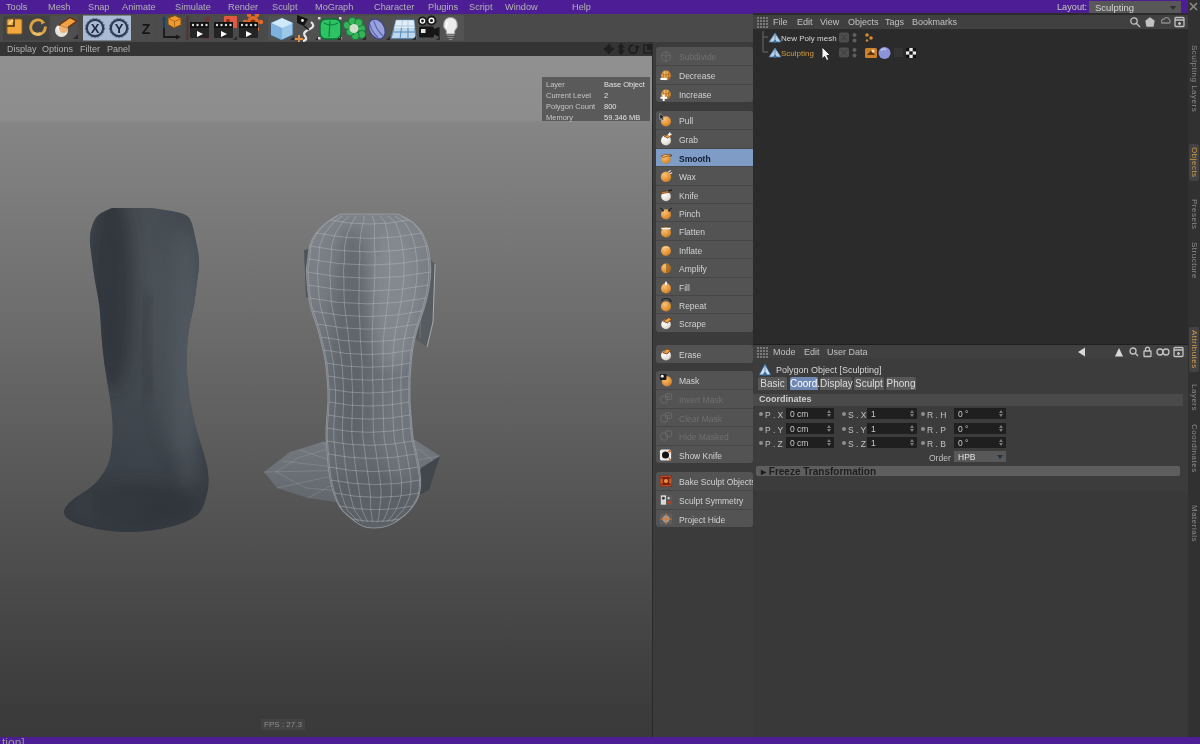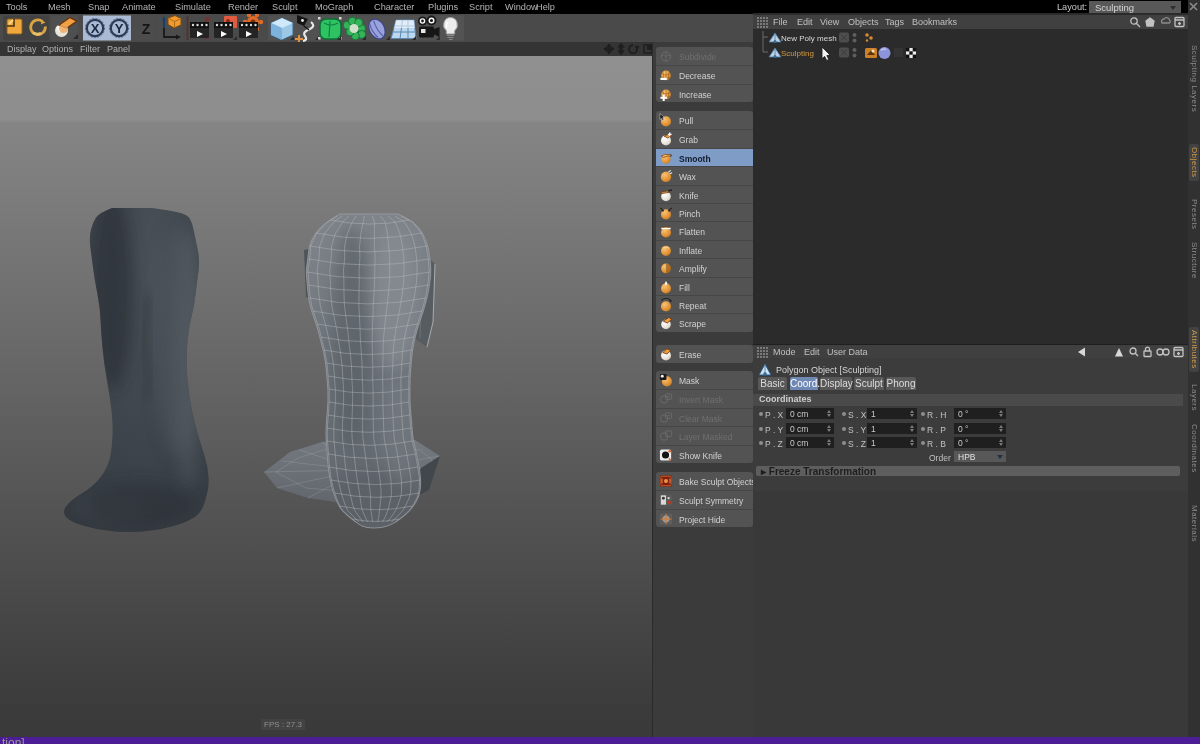--- a/index.html
+++ b/index.html
@@ -2,21 +2,21 @@
 <html><head>
 <meta charset="utf-8">
 <style>
   * { margin:0; padding:0; box-sizing:border-box; }
   html,body { width:1200px; height:744px; overflow:hidden; background:#3a3a3a;
     font-family:"Liberation Sans", sans-serif; }
   .abs { position:absolute; }
   #stage { position:relative; width:1200px; height:744px; }
 
   
-  #menubar { left:0; top:0; width:1196px; height:14px; background:#000000;
+  #menubar { left:0; top:0; width:1196px; height:14px; background:#4c1d95;
     color:#b4b4b4; font-size:9.2px; }
   #menubar span.mi { position:absolute; top:1.5px; }
   #layoutlbl { position:absolute; top:2px; left:1057px; color:#c8c8c8; }
   #layoutdd { position:absolute; left:1089px; top:1px; width:92px; height:12px;
     background:#585858; color:#d5d5d5; font-size:9.5px; padding:1px 0 0 6px; }
   #layoutdd .arr { position:absolute; right:5px; top:4.5px; width:0; height:0;
     border-left:3.5px solid transparent; border-right:3.5px solid transparent;
     border-top:4.5px solid #2e2e2e; }
 
   
@@ -93,21 +93,21 @@
     <span class="mi" style="left:88px">Snap</span>
     <span class="mi" style="left:122px">Animate</span>
     <span class="mi" style="left:175px">Simulate</span>
     <span class="mi" style="left:228px">Render</span>
     <span class="mi" style="left:272px">Sculpt</span>
     <span class="mi" style="left:315px">MoGraph</span>
     <span class="mi" style="left:374px">Character</span>
     <span class="mi" style="left:428px">Plugins</span>
     <span class="mi" style="left:469px">Script</span>
     <span class="mi" style="left:505px">Window</span>
-    <span class="mi" style="left:536px">Help</span>
+    <span class="mi" style="left:572px">Help</span>
     <span id="layoutlbl">Layout:</span>
     <div id="layoutdd">Sculpting<div class="arr"></div></div>
   </div>
 
   <div class="abs" style="left:0;top:41px;width:652px;height:1px;background:#5a5a5a"></div>
   <div class="abs" id="toolbar"><svg width="753" height="28" viewBox="0 14 753 28">
     <rect x="3" y="15.5" width="46" height="25" fill="#424242"></rect>
     <rect x="7" y="19" width="15" height="15" rx="1.5" fill="#efa73e" stroke="#8a6220" stroke-width="1"></rect>
     <path d="M7,26 L14,26 L14,19" stroke="#4a3510" stroke-width="1.6" fill="none"></path>
     <path d="M9,24 L13,20" stroke="#ffd98f" stroke-width="2" fill="none"></path>
@@ -298,20 +298,26 @@
  <ellipse cx="352" cy="340" rx="20" ry="115" fill="#555b61" opacity="0.6" filter="url(#b8)"></ellipse>
  <ellipse cx="395" cy="300" rx="24" ry="70" fill="#8b9096" opacity="0.65" filter="url(#b8)"></ellipse>
  <ellipse cx="370" cy="500" rx="50" ry="30" fill="#545a60" opacity="0.5" filter="url(#b8)"></ellipse>
  <ellipse cx="400" cy="430" rx="18" ry="55" fill="#7a8086" opacity="0.45" filter="url(#b8)"></ellipse>
 </g>
 <path d="M337.5,216 L327.3,222 L321.5,228 L316.2,234 L313.5,240 L310.8,246 L310.3,252 L309.8,258 L308.9,264 L307.9,270 L308.4,276 L308.8,282 L309.3,288 L309.8,294 L310.8,300 L311.7,306 L313.7,312 L315.6,318 L317.5,324 L319.5,330 L320.9,336 L322.4,342 L323.9,348 L325.3,354 L326.3,360 L327.3,366 L327.8,372 L328.2,378 L328.7,384 L329.2,390 L329.2,396 L329.2,402 L328.8,408 L328.3,414 L327.9,420 L327.4,426 L327.3,432 L327.3,438 L327.7,444 L328.2,450 L328.7,456 L329.1,462 L329.7,468 L330.5,474 L331.4,480 L332.9,486 L334.5,492 L336.5,498 L339.0,504 L342.2,510 L348.7,516 L356.0,522 M342.4,216 L333.9,222 L328.9,228 L324.3,234 L322.0,240 L319.7,246 L319.3,252 L319.0,258 L318.1,264 L317.2,270 L317.7,276 L318.1,282 L318.4,288 L318.8,294 L319.6,300 L320.4,306 L322.0,312 L323.6,318 L325.3,324 L326.9,330 L328.1,336 L329.4,342 L330.6,348 L331.9,354 L332.8,360 L333.6,366 L334.1,372 L334.5,378 L334.9,384 L335.4,390 L335.4,396 L335.4,402 L335.0,408 L334.6,414 L334.2,420 L333.8,426 L333.8,432 L333.8,438 L334.3,444 L334.9,450 L335.4,456 L335.9,462 L336.5,468 L337.3,474 L338.2,480 L339.6,486 L341.0,492 L342.8,498 L344.8,504 L347.4,510 L352.9,516 L359.1,522 M348.9,216 L342.7,222 L338.8,228 L335.2,234 L333.4,240 L331.6,246 L331.4,252 L331.2,258 L330.5,264 L329.8,270 L330.1,276 L330.4,282 L330.6,288 L330.8,294 L331.3,300 L331.9,306 L333.1,312 L334.3,318 L335.6,324 L336.8,330 L337.7,336 L338.7,342 L339.7,348 L340.7,354 L341.4,360 L342.1,366 L342.5,372 L342.8,378 L343.2,384 L343.6,390 L343.6,396 L343.6,402 L343.3,408 L343.0,414 L342.7,420 L342.4,426 L342.4,432 L342.5,438 L343.1,444 L343.8,450 L344.4,456 L344.9,462 L345.6,468 L346.4,474 L347.3,480 L348.5,486 L349.7,492 L351.1,498 L352.5,504 L354.4,510 L358.6,516 L363.1,522 M356.1,216 L352.4,222 L349.7,228 L347.2,234 L345.9,240 L344.7,246 L344.6,252 L344.6,258 L344.1,264 L343.5,270 L343.7,276 L343.9,282 L343.9,288 L344.0,294 L344.2,300 L344.5,306 L345.3,312 L346.1,318 L346.9,324 L347.7,330 L348.3,336 L348.9,342 L349.6,348 L350.4,354 L350.9,360 L351.5,366 L351.7,372 L351.9,378 L352.2,384 L352.6,390 L352.6,396 L352.6,402 L352.4,408 L352.2,414 L352.0,420 L351.8,426 L351.9,432 L352.1,438 L352.8,444 L353.6,450 L354.2,456 L354.9,462 L355.6,468 L356.4,474 L357.3,480 L358.3,486 L359.3,492 L360.2,498 L361.0,504 L362.1,510 L364.8,516 L367.6,522 M364.3,216 L363.4,222 L362.0,228 L360.8,234 L360.2,240 L359.6,246 L359.7,252 L359.9,258 L359.5,264 L359.1,270 L359.2,276 L359.3,282 L359.1,288 L359.0,294 L358.9,300 L358.9,306 L359.2,312 L359.5,318 L359.8,324 L360.1,330 L360.3,336 L360.5,342 L361.0,348 L361.4,354 L361.8,360 L362.1,366 L362.2,372 L362.3,378 L362.6,384 L362.9,390 L362.9,396 L362.9,402 L362.8,408 L362.7,414 L362.6,420 L362.6,426 L362.7,432 L362.9,438 L363.7,444 L364.7,450 L365.4,456 L366.2,462 L367.0,468 L367.8,474 L368.7,480 L369.4,486 L370.2,492 L370.6,498 L370.6,504 L370.8,510 L371.8,516 L372.6,522 M372.5,216 L374.4,222 L374.4,228 L374.4,234 L374.4,240 L374.4,246 L374.8,252 L375.1,258 L374.9,264 L374.8,270 L374.7,276 L374.6,282 L374.3,288 L374.0,294 L373.6,300 L373.2,306 L373.1,312 L372.9,318 L372.6,324 L372.4,330 L372.3,336 L372.1,342 L372.3,348 L372.4,354 L372.6,360 L372.8,366 L372.7,372 L372.6,378 L372.9,384 L373.1,390 L373.1,396 L373.1,402 L373.1,408 L373.2,414 L373.2,420 L373.3,426 L373.5,432 L373.8,438 L374.7,444 L375.8,450 L376.6,456 L377.5,462 L378.3,468 L379.2,474 L380.1,480 L380.6,486 L381.1,492 L380.9,498 L380.2,504 L379.5,510 L378.8,516 L377.7,522 M380.4,216 L385.0,222 L386.3,228 L387.5,234 L388.1,240 L388.7,246 L389.2,252 L389.7,258 L389.7,264 L389.8,270 L389.6,276 L389.4,282 L388.9,288 L388.4,294 L387.7,300 L387.1,306 L386.4,312 L385.7,318 L385.0,324 L384.3,330 L383.8,336 L383.3,342 L383.1,348 L383.0,354 L383.0,360 L382.9,366 L382.8,372 L382.6,378 L382.8,384 L382.9,390 L382.9,396 L382.9,402 L383.1,408 L383.3,414 L383.4,420 L383.6,426 L383.9,432 L384.2,438 L385.3,444 L386.4,450 L387.4,456 L388.3,462 L389.3,468 L390.1,474 L391.0,480 L391.2,486 L391.5,492 L390.9,498 L389.4,504 L387.9,510 L385.6,516 L382.5,522 M387.9,216 L395.1,222 L397.6,228 L400.0,234 L401.2,240 L402.4,246 L403.1,252 L403.8,258 L403.9,264 L404.1,270 L403.8,276 L403.6,282 L402.9,288 L402.2,294 L401.2,300 L400.3,306 L399.1,312 L398.0,318 L396.9,324 L395.7,330 L394.9,336 L394.0,342 L393.5,348 L393.1,354 L392.9,360 L392.7,366 L392.4,372 L392.2,378 L392.3,384 L392.4,390 L392.4,396 L392.4,402 L392.6,408 L392.9,414 L393.2,420 L393.5,426 L393.8,432 L394.2,438 L395.4,444 L396.7,450 L397.7,456 L398.7,462 L399.7,468 L400.6,474 L401.4,480 L401.5,486 L401.5,492 L400.4,498 L398.3,504 L395.9,510 L392.0,516 L387.2,522 M394.8,216 L404.3,222 L408.0,228 L411.4,234 L413.2,240 L414.9,246 L415.7,252 L416.6,258 L416.9,264 L417.2,270 L416.9,276 L416.5,282 L415.6,288 L414.8,294 L413.6,300 L412.4,306 L410.8,312 L409.2,318 L407.7,324 L406.1,330 L404.9,336 L403.8,342 L403.0,348 L402.3,354 L402.0,360 L401.6,366 L401.3,372 L400.9,378 L400.9,384 L401.0,390 L401.0,396 L401.0,402 L401.3,408 L401.7,414 L402.1,420 L402.5,426 L402.9,432 L403.4,438 L404.6,444 L406.0,450 L407.1,456 L408.2,462 L409.3,468 L410.1,474 L411.0,480 L410.8,486 L410.6,492 L409.2,498 L406.4,504 L403.2,510 L397.9,516 L391.4,522 M401.0,216 L412.7,222 L417.4,228 L421.8,234 L424.0,240 L426.2,246 L427.2,252 L428.2,258 L428.6,264 L429.1,270 L428.6,276 L428.2,282 L427.2,288 L426.2,294 L424.7,300 L423.3,306 L421.3,312 L419.4,318 L417.5,324 L415.5,330 L414.1,336 L412.6,342 L411.6,348 L410.7,354 L410.2,360 L409.7,366 L409.2,372 L408.8,378 L408.8,384 L408.8,390 L408.8,396 L408.8,402 L409.2,408 L409.7,414 L410.1,420 L410.6,426 L411.1,432 L411.6,438 L412.9,444 L414.4,450 L415.7,456 L416.8,462 L417.9,468 L418.8,474 L419.6,480 L419.3,486 L418.9,492 L417.0,498 L413.7,504 L409.8,510 L403.3,516 L395.3,522 " stroke="#b9bdc1" stroke-width="0.7" fill="none" opacity="0.6"></path>
 <path d="M330.5,220 Q369.8,228.1 409.0,220 M316.0,233 Q369.0,243.8 422.0,233 M310.0,246 Q368.5,257.9 427.0,246 M308.8,259 Q369.0,271.2 429.1,259 M307.2,272 Q368.5,284.5 429.8,272 M308.2,285 Q368.4,297.2 428.5,285 M309.7,298 Q367.8,309.8 426.0,298 M312.7,311 Q367.5,322.2 422.3,311 M317.0,324 Q367.5,334.3 418.0,324 M320.8,337 Q367.5,346.6 414.2,337 M324.0,350 Q367.8,359.0 411.7,350 M326.5,363 Q368.4,371.6 410.2,363 M327.8,376 Q368.5,384.3 409.2,376 M328.9,389 Q369.0,397.2 409.0,389 M329.0,402 Q369.0,410.2 409.0,402 M328.0,415 Q369.0,423.4 410.0,415 M327.0,428 Q369.0,436.6 411.1,428 M327.2,441 Q369.8,449.7 412.5,441 M328.2,454 Q371.9,462.9 415.6,454 M329.1,467 Q373.6,476.1 418.1,467 M331.0,480 Q375.5,489.1 420.0,480 M334.5,493 Q376.8,501.7 419.1,493 M339.7,506 Q376.2,513.5 412.7,506 M352.6,519 Q375.9,523.9 399.1,519 " stroke="#b9bdc1" stroke-width="0.7" fill="none" opacity="0.6"></path>
 <path d="M340.0,214.0 Q326.0,222.0 320.5,227.5 Q315.0,233.0 312.0,239.5 Q309.0,246.0 308.5,252.0 Q308.0,258.0 307.0,264.0 Q306.0,270.0 306.5,276.0 Q307.0,282.0 307.5,288.0 Q308.0,294.0 309.0,300.0 Q310.0,306.0 312.0,312.0 Q314.0,318.0 316.0,324.0 Q318.0,330.0 319.5,336.0 Q321.0,342.0 322.5,348.0 Q324.0,354.0 325.0,360.0 Q326.0,366.0 326.5,372.0 Q327.0,378.0 327.5,384.0 Q328.0,390.0 328.0,396.5 Q328.0,403.0 327.5,409.0 Q327.0,415.0 326.5,421.0 Q326.0,427.0 326.0,433.0 Q326.0,439.0 326.5,445.0 Q327.0,451.0 327.5,458.5 Q328.0,466.0 329.0,473.0 Q330.0,480.0 332.0,487.5 Q334.0,495.0 337.0,502.0 Q340.0,509.0 344.5,513.0 Q349.0,517.0 353.5,520.5 Q358.0,524.0 362.0,526.0 Q366.0,528.0 374.0,528.0 Q382.0,528.0 387.5,526.0 Q393.0,524.0 398.0,520.5 Q403.0,517.0 407.5,513.0 Q412.0,509.0 416.0,502.0 Q420.0,495.0 420.5,487.5 Q421.0,480.0 420.0,473.0 Q419.0,466.0 417.5,458.5 Q416.0,451.0 414.5,445.0 Q413.0,439.0 412.5,433.0 Q412.0,427.0 411.5,421.0 Q411.0,415.0 410.5,409.0 Q410.0,403.0 410.0,396.5 Q410.0,390.0 410.0,384.0 Q410.0,378.0 410.5,372.0 Q411.0,366.0 411.5,360.0 Q412.0,354.0 413.0,348.0 Q414.0,342.0 415.5,336.0 Q417.0,330.0 419.0,324.0 Q421.0,318.0 423.0,312.0 Q425.0,306.0 426.5,300.0 Q428.0,294.0 429.0,288.0 Q430.0,282.0 430.5,276.0 Q431.0,270.0 430.5,264.0 Q430.0,258.0 429.0,252.0 Q428.0,246.0 425.5,239.5 Q423.0,233.0 418.5,227.5 Q414.0,222.0 406.0,218.0 L398.0,214.0 Z" fill="none" stroke="#9ba1a7" stroke-width="0.9" opacity="0.85"></path>
 </svg>
 
+  <div class="abs" id="infobox">
+    <div class="row" style="top:3px">Layer<span class="v">Base Object</span></div>
+    <div class="row" style="top:14px">Current Level<span class="v">2</span></div>
+    <div class="row" style="top:25px">Polygon Count<span class="v">800</span></div>
+    <div class="row" style="top:36px">Memory<span class="v">59.346 MB</span></div>
+  </div>
 
   <div class="abs" id="fps">FPS : 27.3</div>
 
 <svg width="0" height="0" style="position:absolute">
       <defs>
 <radialGradient id="og" cx="0.35" cy="0.3" r="0.9">
 <stop offset="0" stop-color="#f6c277"></stop>
           <stop offset="0.5" stop-color="#e89a3e"></stop>
           <stop offset="1" stop-color="#b96f1d"></stop>
         </radialGradient>
@@ -478,21 +484,21 @@
           </svg>
           <span class="lbl">Clear Mask</span>
         </div>
       <div class="pitem dis">
           <svg class="ic" width="14" height="15" viewBox="0 0 14 15">
             <g opacity="0.45">
               <circle cx="5" cy="8" r="4" fill="none" stroke="#888" stroke-width="1"></circle>
               <rect x="6.5" y="2" width="6.5" height="6" rx="1" fill="none" stroke="#888"></rect>
             </g>
           </svg>
-          <span class="lbl">Layer Masked</span>
+          <span class="lbl">Hide Masked</span>
         </div>
       <div class="pitem">
           <svg class="ic" width="14" height="15" viewBox="0 0 14 15">
             <rect x="0.5" y="1.5" width="12" height="12" rx="2" fill="#ededed"></rect>
             <circle cx="6.5" cy="7.5" r="3.8" fill="#141414"></circle>
             <path d="M10,10 L13,13 L10,13 Z" fill="#e06820"></path>
             <circle cx="11" cy="3.5" r="1.4" fill="#e06820"></circle>
           </svg>
           <span class="lbl">Show Knife</span>
         </div>

